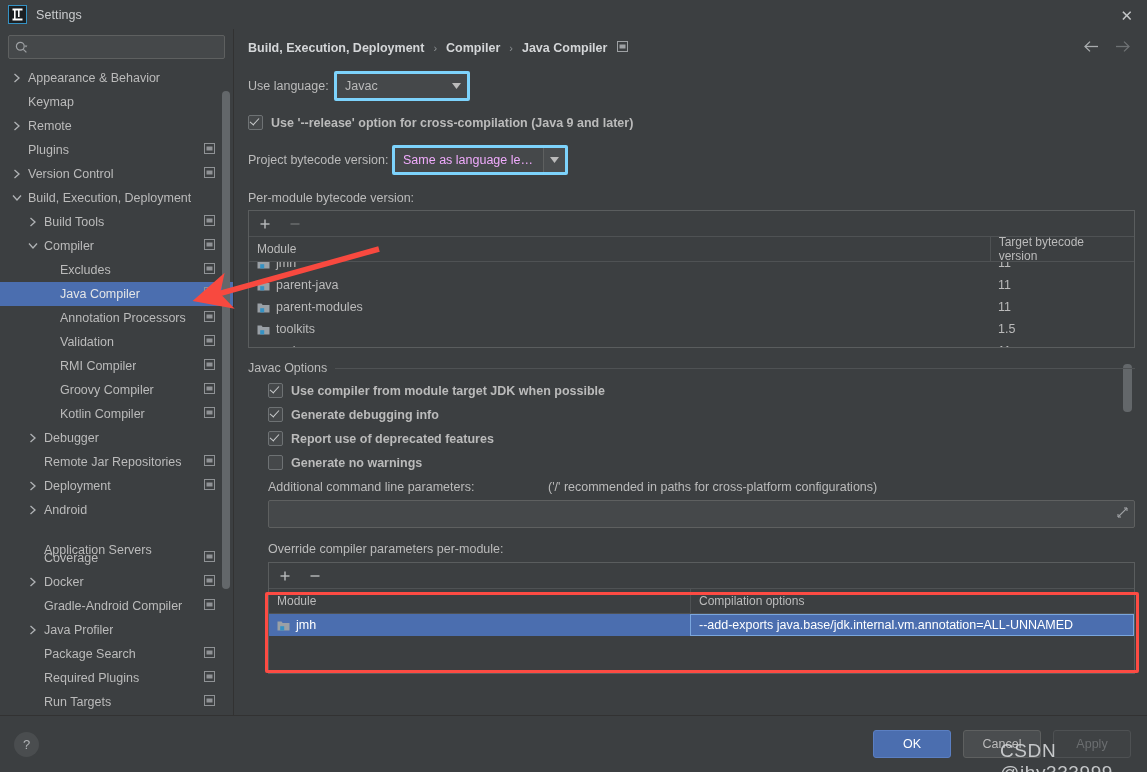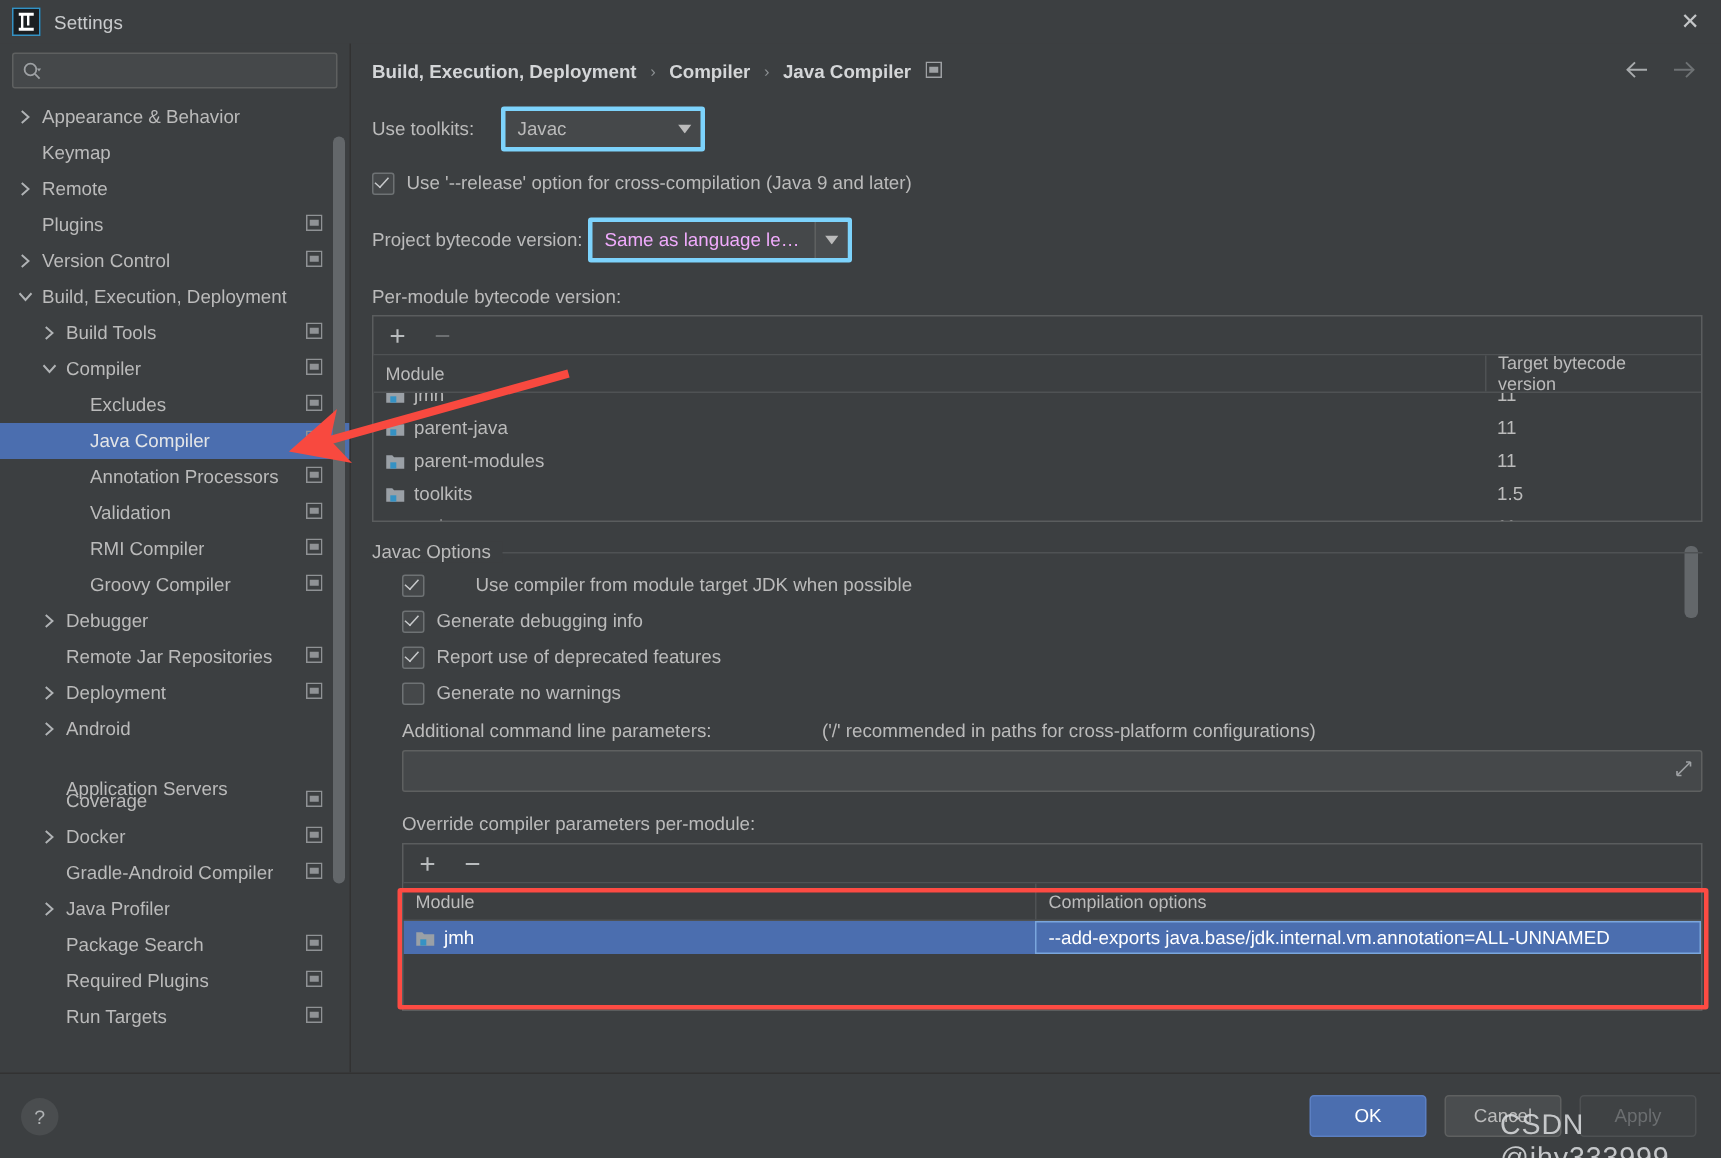--- a/index.html
+++ b/index.html
@@ -66,21 +66,21 @@
   .combo .val.dim{color:#f0abfc;}
   .combo .arrowbox{width:21px;flex:0 0 21px;display:flex;align-items:center;justify-content:center;
                    height:100%;}
   .combo.split-arrow .arrowbox{border-left:1px solid #5e6060;background:#4a4d4f;}
 
   
   .cb{width:13px;height:13px;flex:0 0 13px;border:1px solid #6e7274;background:#45484a;
       border-radius:2px;position:relative;}
   .cb.on::after{content:"";position:absolute;left:3px;top:0px;width:4px;height:8px;
                 border:solid #c8cacc;border-width:0 1.6px 1.6px 0;transform:rotate(42deg);}
-  .cbrow{display:flex;cursor:default;}
+  .cbrow{display:flex;align-items:center;cursor:default;font-weight:bold;}
   .cbrow .cbl{margin-left:8px;font-size:12.5px;color:#bbbbbb;}
 
   
   .tbl-frame{border:1px solid #5a5d5e;background:#3c3f41;}
   .tbl-toolbar{height:25px;display:flex;align-items:center;padding-left:8px;gap:14px;
                border-bottom:1px solid #4f5254;}
   .tb-btn{width:16px;height:16px;display:flex;align-items:center;justify-content:center;cursor:default;}
   .thead{height:24px;display:flex;align-items:stretch;border-bottom:1px solid #4f5254;background:#3c3f41;}
   .th{display:flex;align-items:center;padding:0 8px;font-size:12px;color:#bbbbbb;
       border-right:1px solid #4f5254;}
@@ -260,20 +260,28 @@
             <span class="arrow" style="margin-left: 42px;"></span>
             <span class="lbl" style="margin-left: 5px;">RMI Compiler</span>
             <span class="ext"><svg width="11" height="11" viewBox="0 0 11 11">
                 <rect x="0.5" y="0.5" width="10" height="10" fill="none" stroke="#8f9295"></rect>
                 <rect x="2.5" y="3.5" width="6" height="4" fill="#8f9295"></rect>
               </svg></span>
           </div>
           <div class="tree-row">
             <span class="arrow" style="margin-left: 42px;"></span>
             <span class="lbl" style="margin-left: 5px;">Groovy Compiler</span>
+            <span class="ext"><svg width="11" height="11" viewBox="0 0 11 11">
+                <rect x="0.5" y="0.5" width="10" height="10" fill="none" stroke="#8f9295"></rect>
+                <rect x="2.5" y="3.5" width="6" height="4" fill="#8f9295"></rect>
+              </svg></span>
+          </div>
+          <div class="tree-row">
+            <span class="arrow" style="margin-left: 42px;"></span>
+            <span class="lbl" style="margin-left: 5px;">Kotlin Compiler</span>
             <span class="ext"><svg width="11" height="11" viewBox="0 0 11 11">
                 <rect x="0.5" y="0.5" width="10" height="10" fill="none" stroke="#8f9295"></rect>
                 <rect x="2.5" y="3.5" width="6" height="4" fill="#8f9295"></rect>
               </svg></span>
           </div>
           <div class="tree-row">
             <span class="arrow" style="margin-left: 26px;">
               <svg width="8" height="10" viewBox="0 0 8 10">
                 <polyline points="1.5,1 6,5 1.5,9" fill="none" stroke="#b0b3b5" stroke-width="1.3"></polyline>
               </svg>
@@ -404,21 +412,21 @@
               <line x1="2" y1="6.5" x2="15" y2="6.5" stroke="#6e7274" stroke-width="1.3"></line>
               <polyline points="10,1.6 15,6.5 10,11.4" fill="none" stroke="#6e7274" stroke-width="1.3"></polyline>
             </svg>
           </span>
         </span>
       </div>
 
       <div class="pane">
 
         <div class="row" style="margin-top:4px;">
-          <span class="lab" style="width:86px;">Use toolkits:</span>
+          <span class="lab" style="width:86px;">Use language:</span>
           <div class="combo" style="width:130px;">
             <span class="val">Javac</span>
             <span class="arrowbox">
               <svg width="9" height="6" viewBox="0 0 9 6">
                   <polygon points="0,0 9,0 4.5,6" fill="#bbbbbb"></polygon>
                 </svg>
             </span>
           </div>
         </div>
 
@@ -523,21 +531,21 @@
             </div>
           <div style="position:absolute;right:15px;top:297px;width:9px;height:48px;background:#63676a;border-radius:4px;"></div>
         </div>
 
         <div class="group" style="margin-top:13px;">
           <div class="group-line"></div>
           <span class="group-title">Javac Options</span>
         </div>
 
         <div id="javacChecks" style="margin-top:8px;margin-left:20px;">
-            <div class="cbrow" style="margin-bottom: 9px; gap: 26px;">
+            <div class="cbrow" style="margin-bottom: 9px;">
               <span class="cb on"></span>
               <span class="cbl">Use compiler from module target JDK when possible</span>
             </div>
             <div class="cbrow" style="margin-bottom: 9px;">
               <span class="cb on"></span>
               <span class="cbl">Generate debugging info</span>
             </div>
             <div class="cbrow" style="margin-bottom: 9px;">
               <span class="cb on"></span>
               <span class="cbl">Report use of deprecated features</span>

